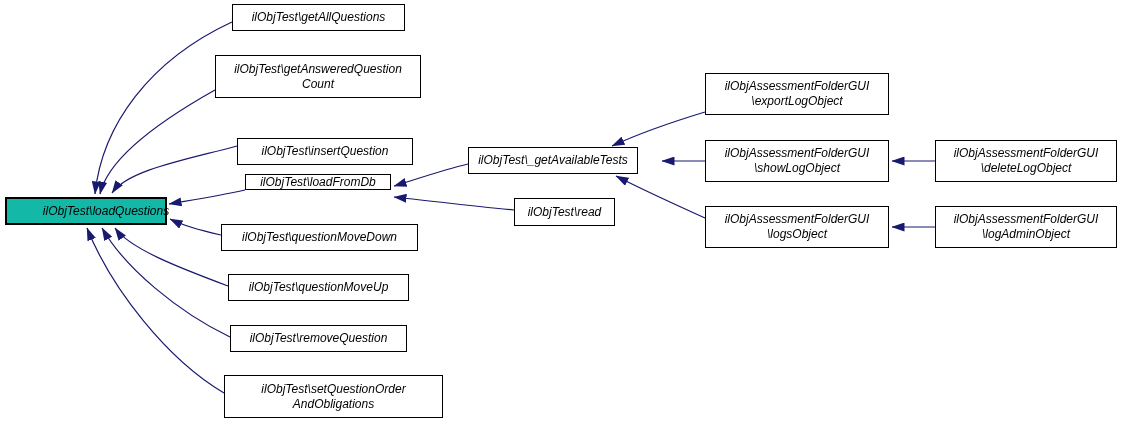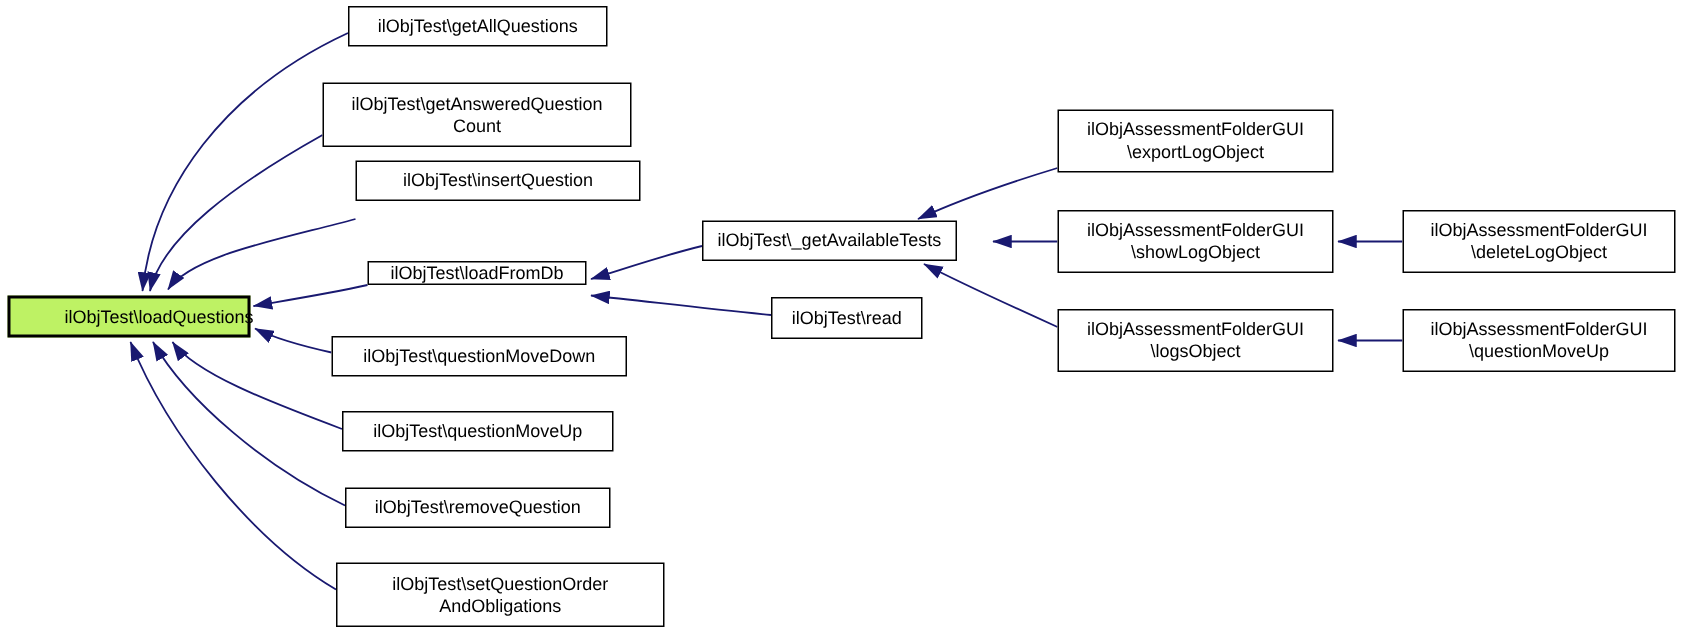--- a/index.html
+++ b/index.html
@@ -19,23 +19,24 @@
     color:#000000;
     display:flex;
     flex-direction:column;
     align-items:center;
     justify-content:center;
     font-size:12px;
     line-height:1.25;
     text-align:center;
     white-space:nowrap;
     cursor:pointer;
+    font-style:italic;
   }
   .node.highlight{
-    background:#bef264;
+    background:#14b8a6;
     border-width:2px;
     cursor:default;
     padding-left:40px;
   }
   .edge{stroke:#191970;stroke-width:1.2;fill:none;}
 </style>
 </head>
 <body>
 
 <div class="canvas">
@@ -69,21 +70,21 @@
 
   <div class="node" style="left:232px;top:4px;width:173px;height:27px">
     <span>ilObjTest\getAllQuestions</span>
   </div>
 
   <div class="node" style="left:215px;top:55px;width:206px;height:43px">
     <span>ilObjTest\getAnsweredQuestion</span>
     <span>Count</span>
   </div>
 
-  <div class="node" style="left:237px;top:107px;width:190px;height:27px">
+  <div class="node" style="left:237px;top:138px;width:176px;height:27px">
     <span>ilObjTest\insertQuestion</span>
   </div>
 
   <div class="node" style="left:245px;top:174px;width:146px;height:16px">
     <span>ilObjTest\loadFromDb</span>
   </div>
 
   <div class="node" style="left:221px;top:224px;width:197px;height:27px">
     <span>ilObjTest\questionMoveDown</span>
   </div>
@@ -124,16 +125,16 @@
     <span>\logsObject</span>
   </div>
 
   <div class="node" style="left:935px;top:140px;width:182px;height:42px">
     <span>ilObjAssessmentFolderGUI</span>
     <span>\deleteLogObject</span>
   </div>
 
   <div class="node" style="left:935px;top:206px;width:182px;height:42px">
     <span>ilObjAssessmentFolderGUI</span>
-    <span>\questionMoveUp</span>
+    <span>\logAdminObject</span>
   </div>
 
 </div>
 
 </body></html>

